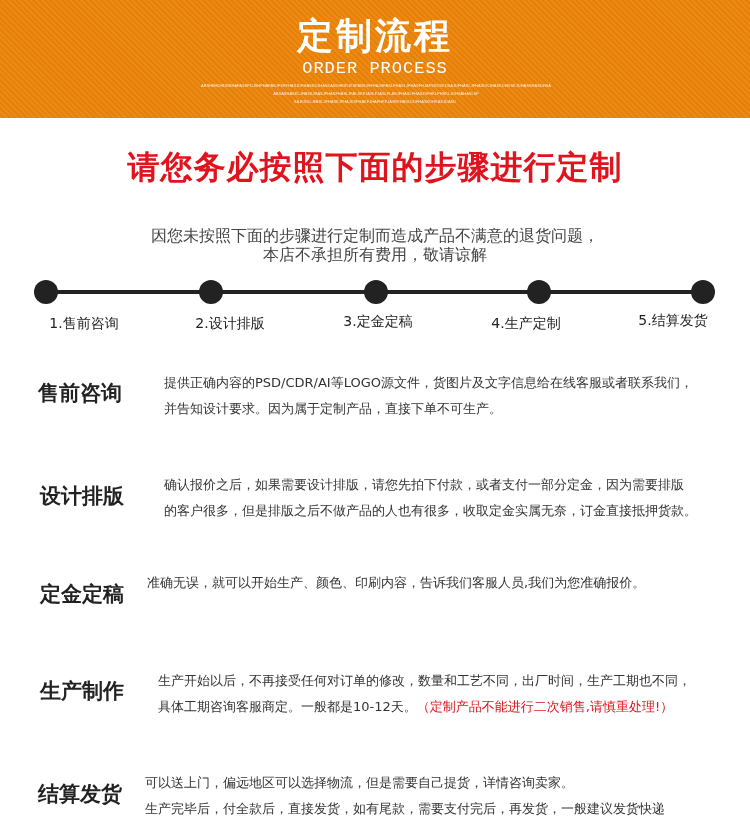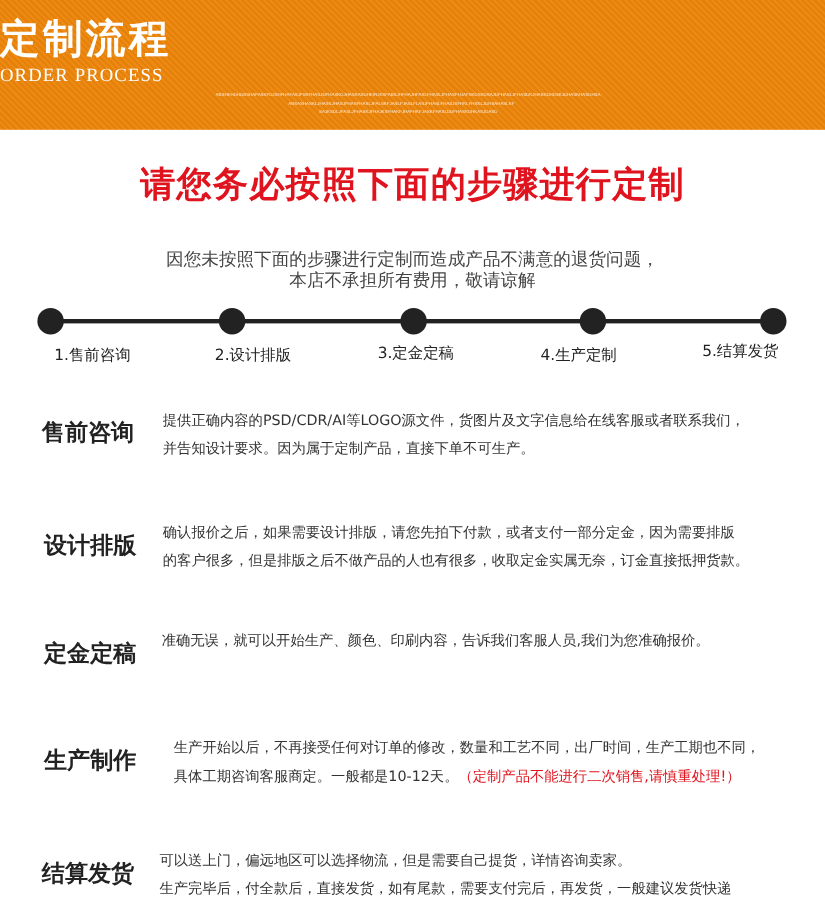--- a/index.html
+++ b/index.html
@@ -5,29 +5,29 @@
   html, body { margin: 0; padding: 0; }
   body {
     width: 750px; height: 840px; overflow: hidden; background: #ffffff;
     font-family: "DejaVu Sans", "Liberation Sans", sans-serif;
     position: relative; color: #222;
   }
   .banner {
     position: absolute; left: 0; top: 0; width: 750px; height: 118px;
     background-color: #ec8408;
     background-image: repeating-linear-gradient(45deg, rgba(255,255,255,0.05) 0 2px, rgba(0,0,0,0.03) 2px 4px);
-    text-align: left; color: #fff;
+    text-align: center; color: #fff;
   }
   .banner-title {
     position: absolute; left: 0; right: 0; top: 14px;
     font-size: 36px; font-weight: bold; letter-spacing: 3px; line-height: 44px;
   }
   .banner-sub {
     position: absolute; left: 0; right: 0; top: 59px;
-    font-family: Liberation Serif, serif;
+    font-family: Liberation Mono, monospace;
     font-size: 17px; letter-spacing: 1px; line-height: 20px; font-weight: normal;
   }
   .banner-fine {
     position: absolute; left: 0; right: 0;
     font-family: "Liberation Sans", sans-serif;
     font-size: 4px; line-height: 5px; color: rgba(255,255,255,0.85);
     white-space: nowrap; overflow: hidden;
   }
   .fine1 { top: 83px; left: 196px; width: 360px; }
   .fine2 { top: 91px; left: 262px; width: 228px; }
@@ -57,21 +57,21 @@
   }
 
   .section {
     position: absolute; left: 0; width: 750px;
   }
   .sec-title {
     position: absolute; left: 38px; font-size: 21px; font-weight: bold; color: #222;
     letter-spacing: 0px; white-space: nowrap; line-height: 28px;
   }
   .sec-body {
-    position: absolute; left: 148px; width: 580px; font-size: 13px; color: #333;
+    position: absolute; left: 164px; width: 580px; font-size: 13px; color: #333;
     line-height: 26px;
   }
   .warn { color: #e0141e; }
 </style>
 </head>
 <body>
 
 <div class="banner">
   <div class="banner-title">定制流程</div>
   <div class="banner-sub">ORDER PROCESS</div>

